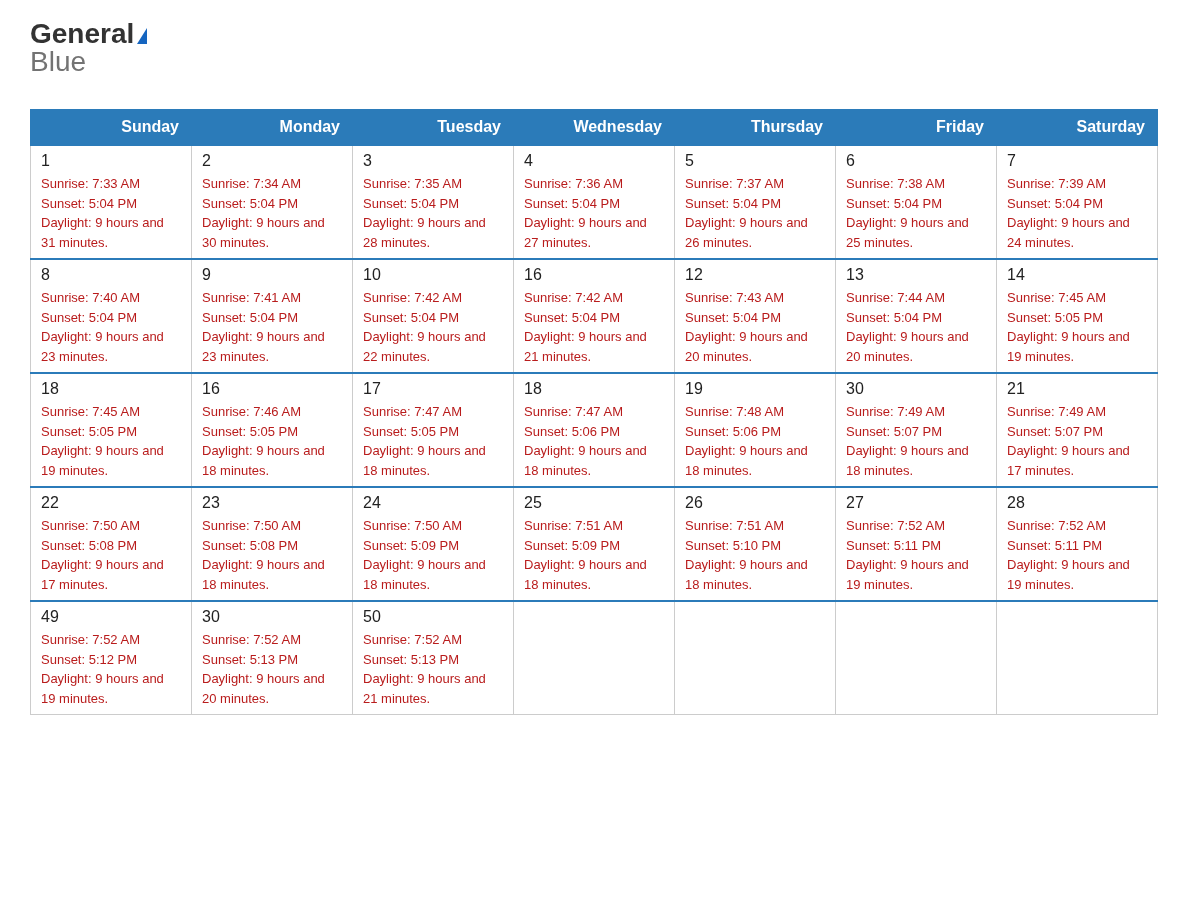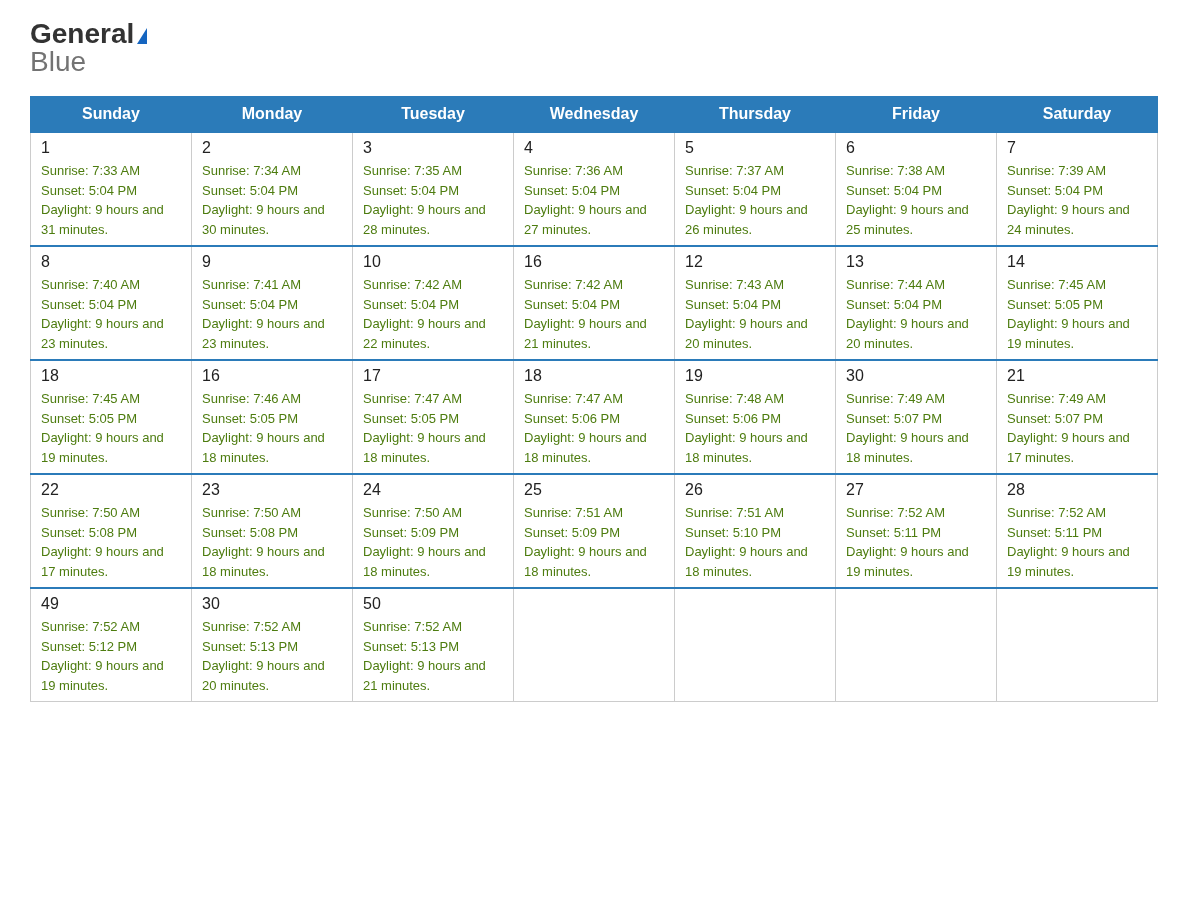--- a/index.html
+++ b/index.html
@@ -7,21 +7,21 @@
       font-family: Arial, sans-serif;
       background: #fff;
       padding: 20px 30px;
       width: 1188px;
       min-height: 918px;
     }
     .header {
       display: flex;
       justify-content: space-between;
       align-items: flex-start;
-      margin-bottom: 20px;
+      margin-bottom: 33px;
     }
     .logo {
       display: flex;
       flex-direction: column;
       line-height: 1;
     }
     .logo-general { color: #333; }
     .logo-blue { color: #1565c0; }
     .title-block {
       text-align: right;
@@ -40,22 +40,22 @@
     table {
       width: 100%;
       border-collapse: collapse;
       table-layout: fixed;
     }
     thead th {
       background-color: #2b7bb9;
       color: #fff;
       font-size: 16px;
       font-weight: bold;
-      padding: 8px 0;
-      text-align: center;
+      padding: 8px 12px;
+      text-align: right;
       border: 1px solid #2b7bb9;
     }
     tbody td {
       border: 1px solid #ccc;
       padding: 6px 10px;
       vertical-align: top;
       font-size: 13px;
       color: #222;
       height: 110px;
     }
@@ -64,21 +64,21 @@
     }
     .day-num {
       font-size: 16px;
       font-weight: normal;
       margin-bottom: 4px;
       display: block;
     }
     .day-info {
       font-size: 13px;
       line-height: 1.5;
-      color: #4d7c0f;
+      color: #b91c1c;
     }
     .empty-cell {
       background: #fff;
     }
   </style>
 </head>
 <body>
 
 <div class="header">
   <div class="logo">

